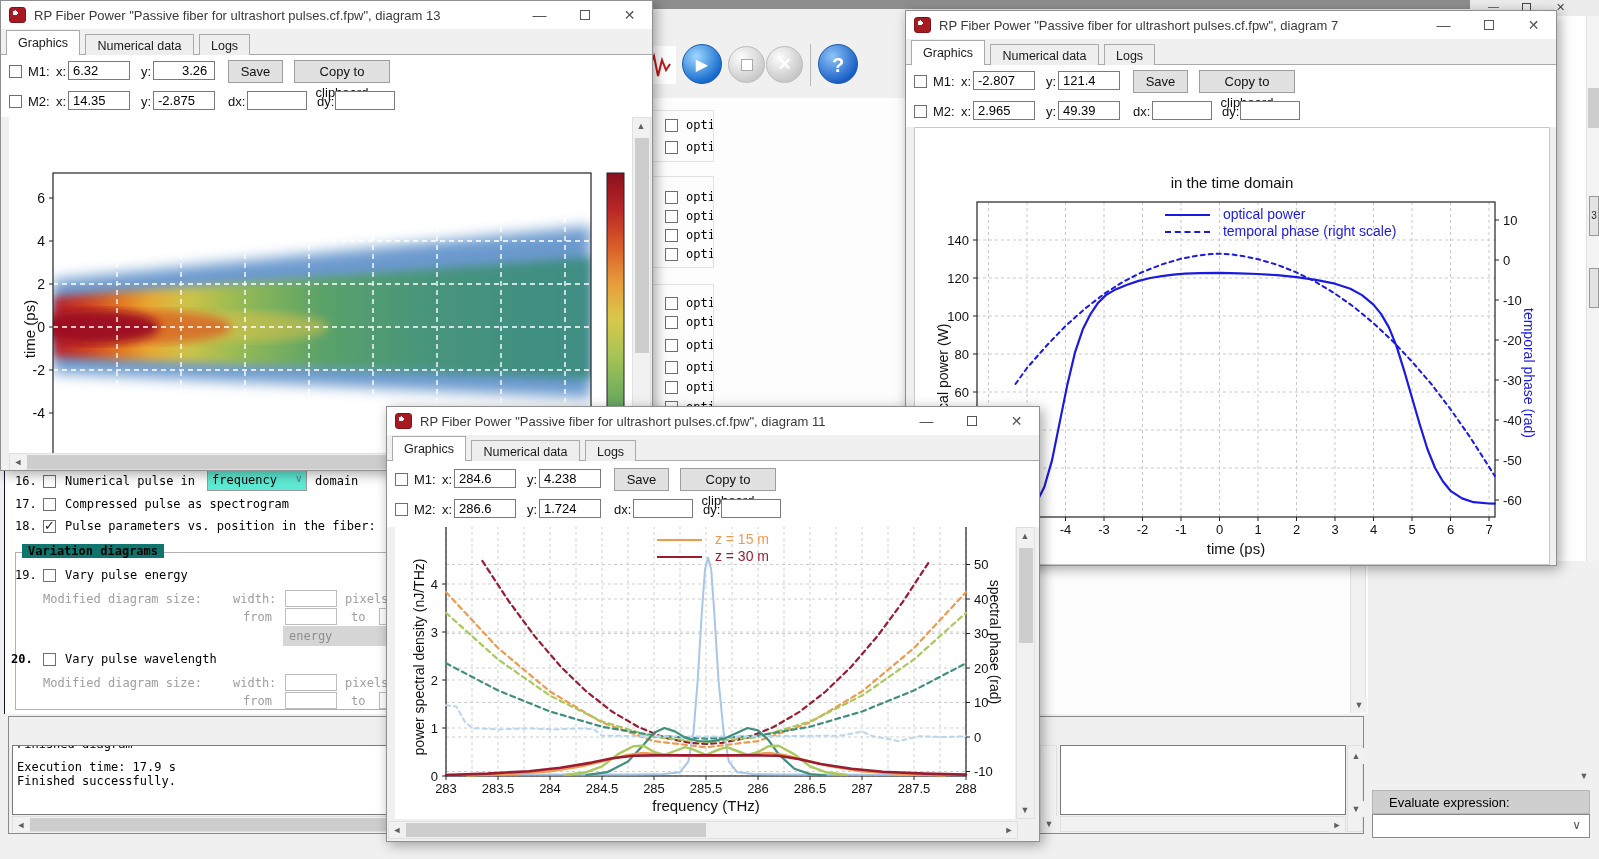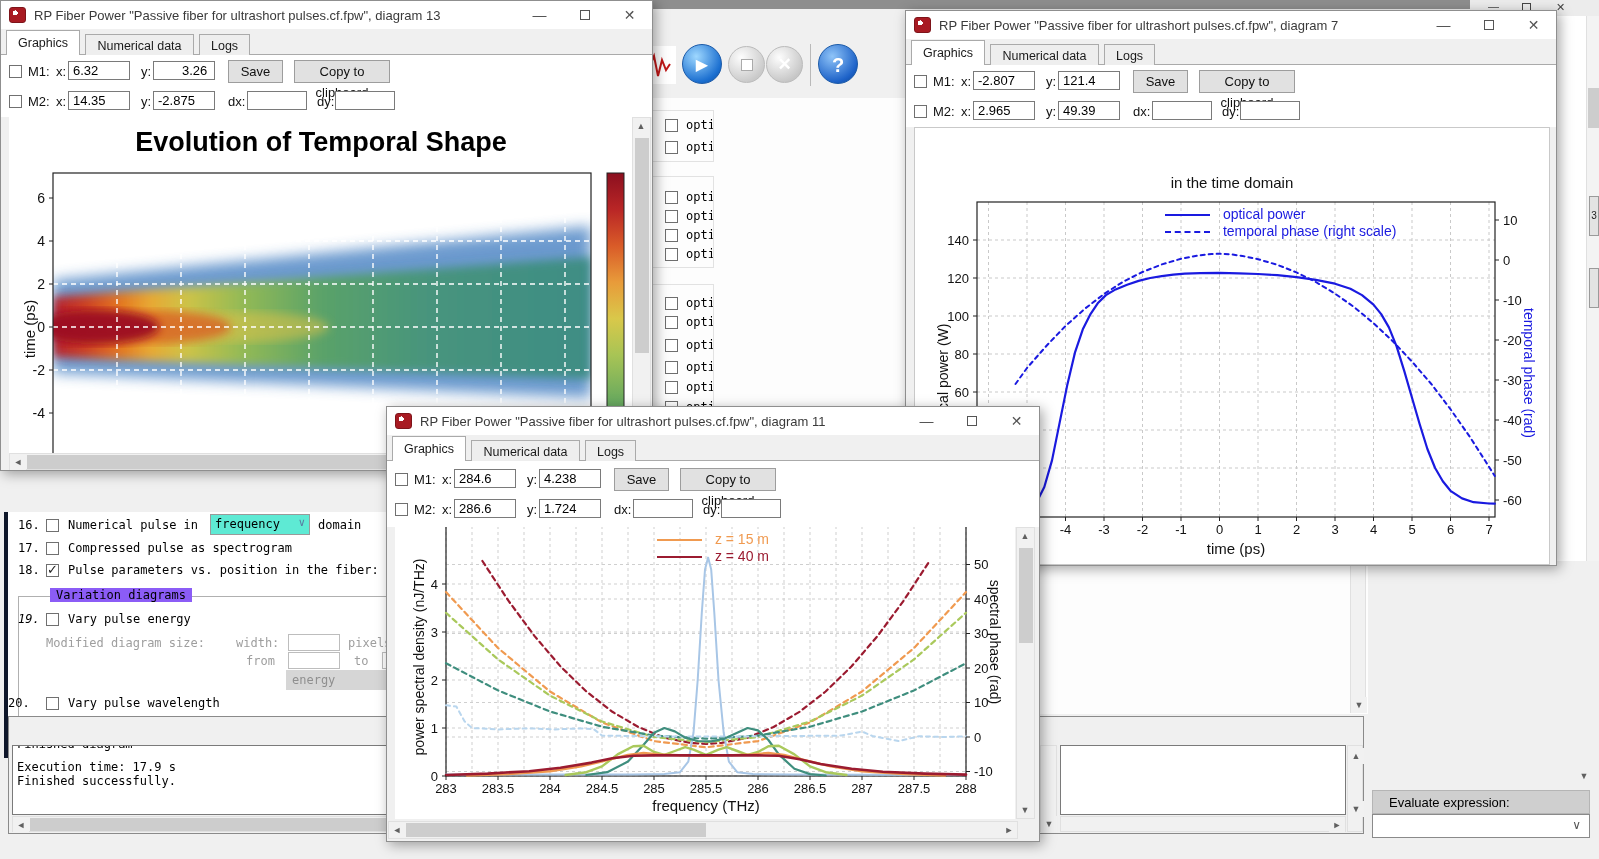--- a/index.html
+++ b/index.html
@@ -145,54 +145,54 @@
       <div class="optirow" style="top:96px;">
           <span class="cbx"></span>
           <span class="ol">opti</span>
         </div>
       <div class="optirow" style="top:116px;">
           <span class="cbx"></span>
           <span class="ol">opti</span>
         </div>
     </div>
 
-    <div class="abs" style="left:4px;top:468px;width:648px;height:246px;background:#fff;border-left:4px solid #0f172a;margin-top:44px;">
+    <div class="abs" style="left:4px;top:468px;width:648px;height:246px;background:#fff;border-left:1px solid #0f172a;">
       <span class="abs mono" style="left:10px;top:6px;">16.</span>
       <span class="cb" style="left:38px;top:7px;"></span>
       <span class="abs mono" style="left:60px;top:6px;">Numerical pulse in</span>
       <div class="combo" style="left:202px;top:2px;width:100px;height:21px;background:#5eead4;border:1px solid #9a9a9a;"><span>frequency</span><span class="chev">∨</span></div>
       <span class="abs mono" style="left:310px;top:6px;">domain</span>
 
       <span class="abs mono" style="left:10px;top:29px;">17.</span>
       <span class="cb" style="left:38px;top:30px;"></span>
       <span class="abs mono" style="left:60px;top:29px;">Compressed pulse as spectrogram</span>
 
       <span class="abs mono" style="left:10px;top:51px;">18.</span>
       <span class="cb checked" style="left:38px;top:52px;"></span>
       <span class="abs mono" style="left:60px;top:51px;">Pulse parameters vs. position in the fiber:  e</span>
 
       <div class="abs" style="left:10px;top:84px;width:632px;height:158px;border:1px solid #b0b0b0;">
-        <span class="abs mono" style="left:31px;top:-9px;background:#8b5cf6;padding:0 6px;font-weight:normal;">Variation diagrams</span>
-      </div>
-
-      <span class="abs mono" style="left:10px;top:100px;font-style:italic;">19.</span>
+        <span class="abs mono" style="left:6px;top:-9px;background:#0f766e;padding:0 6px;font-weight:bold;">Variation diagrams</span>
+      </div>
+
+      <span class="abs mono" style="left:10px;top:100px;">19.</span>
       <span class="cb" style="left:38px;top:101px;"></span>
       <span class="abs mono" style="left:60px;top:100px;">Vary pulse energy</span>
 
       <span class="abs gmono" style="left:38px;top:124px;">Modified diagram size:</span>
       <span class="abs gmono" style="left:228px;top:124px;">width:</span>
       <input class="fld" style="left: 280px; top: 122px; width: 52px; height: 17px; border-color: rgb(189, 189, 189);">
       <span class="abs gmono" style="left:340px;top:124px;">pixels,</span>
       <span class="abs gmono" style="left:238px;top:142px;">from</span>
       <input class="fld" style="left: 280px; top: 140px; width: 52px; height: 17px; border-color: rgb(189, 189, 189);">
       <span class="abs gmono" style="left:346px;top:142px;">to</span>
       <input class="fld" style="left: 374px; top: 140px; width: 52px; height: 17px; border-color: rgb(189, 189, 189);">
       <div class="abs" style="left:278px;top:158px;width:112px;height:20px;background:#d6d6d6;font-family:'DejaVu Sans Mono',monospace;font-size:12px;color:#8f8f8f;padding:3px 6px;">energy</div>
 
-      <span class="abs mono" style="left:0;top:184px;">20.</span>
+      <span class="abs mono" style="left:6px;top:184px;font-weight:bold;">20.</span>
       <span class="cb" style="left:38px;top:185px;"></span>
       <span class="abs mono" style="left:60px;top:184px;">Vary pulse wavelength</span>
 
       <span class="abs gmono" style="left:38px;top:208px;">Modified diagram size:</span>
       <span class="abs gmono" style="left:228px;top:208px;">width:</span>
       <input class="fld" style="left: 280px; top: 206px; width: 52px; height: 17px; border-color: rgb(189, 189, 189);">
       <span class="abs gmono" style="left:340px;top:208px;">pixels,</span>
       <span class="abs gmono" style="left:238px;top:226px;">from</span>
       <input class="fld" style="left: 280px; top: 224px; width: 52px; height: 17px; border-color: rgb(189, 189, 189);">
       <span class="abs gmono" style="left:346px;top:226px;">to</span>
@@ -339,21 +339,20 @@
           <text x="36" y="128.5" text-anchor="end" font-family="Liberation Sans, sans-serif" font-size="14" fill="#111">4</text>
           <line x1="40" x2="44" y1="167" y2="167" stroke="#222"></line>
           <text x="36" y="171.5" text-anchor="end" font-family="Liberation Sans, sans-serif" font-size="14" fill="#111">2</text>
           <line x1="40" x2="44" y1="210" y2="210" stroke="#222"></line>
           <text x="36" y="214.5" text-anchor="end" font-family="Liberation Sans, sans-serif" font-size="14" fill="#111">0</text>
           <line x1="40" x2="44" y1="253" y2="253" stroke="#222"></line>
           <text x="36" y="257.5" text-anchor="end" font-family="Liberation Sans, sans-serif" font-size="14" fill="#111">-2</text>
           <line x1="40" x2="44" y1="296" y2="296" stroke="#222"></line>
           <text x="36" y="300.5" text-anchor="end" font-family="Liberation Sans, sans-serif" font-size="14" fill="#111">-4</text>
         </svg>
-      <div class="ctitle" style="top:10px;">Evolution of Temporal Shape</div>
       <div class="rotl" style="left:12px;top:212px;font-size:15px;">time (ps)</div>
     </div>
     <div class="sb" style="left:631px;top:116px;width:19px;height:336px;">
       <span class="sba" style="left:0;top:0;">▲</span>
       <div class="sbt" style="left:2px;top:20px;width:14px;height:215px;"></div>
     </div>
     <div class="sb" style="left:8px;top:452px;width:623px;height:17px;">
       <span class="sba" style="left:0;top:0;">◄</span>
       <div class="sbt" style="left:17px;top:1px;width:430px;height:14px;"></div>
     </div>
@@ -615,21 +614,21 @@
           <text x="579" y="214.5" text-anchor="start" font-family="Liberation Sans, sans-serif" font-size="13" fill="#111">0</text>
           <line x1="571" x2="575" y1="244.5" y2="244.5" stroke="#222"></line>
           <text x="579" y="249" text-anchor="start" font-family="Liberation Sans, sans-serif" font-size="13" fill="#111">-10</text>
         </svg>
       <div class="legrow" style="left:262px;top:4px;color:#f09a50;">
         <span class="legline" style="border-top:2.5px solid #f09a50;"></span>
         <span>z = 15 m</span>
       </div>
       <div class="legrow" style="left:262px;top:21px;color:#9b1b30;">
         <span class="legline" style="border-top:2.5px solid #9b1b30;"></span>
-        <span>z = 40 m</span>
+        <span>z = 30 m</span>
       </div>
       <div class="rotl" style="left:16px;top:130px;">power spectral density (nJ/THz)</div>
       <div class="rotr" style="left:608px;top:115px;">spectral phase (rad)</div>
       <div class="xlab" style="left:51px;top:270px;width:520px;">frequency (THz)</div>
     </div>
     <div class="sb" style="left:629px;top:120px;width:19px;height:292px;">
       <span class="sba" style="left:0;top:0;">▲</span>
       <div class="sbt" style="left:2px;top:20px;width:14px;height:95px;"></div>
       <span class="sba" style="left:0;bottom:0;">▼</span>
     </div>

